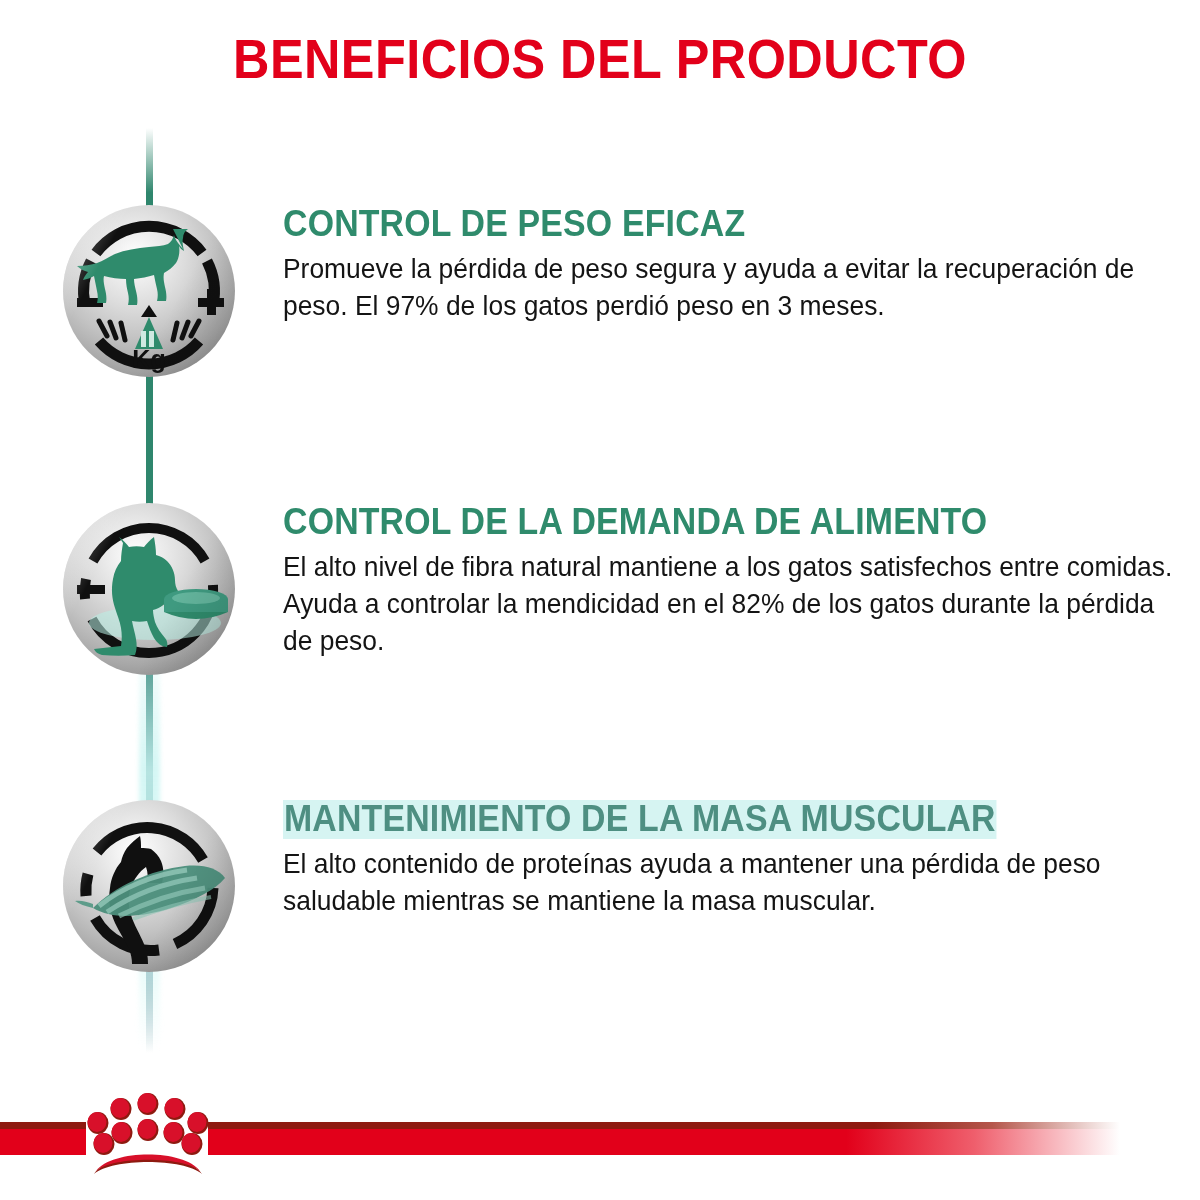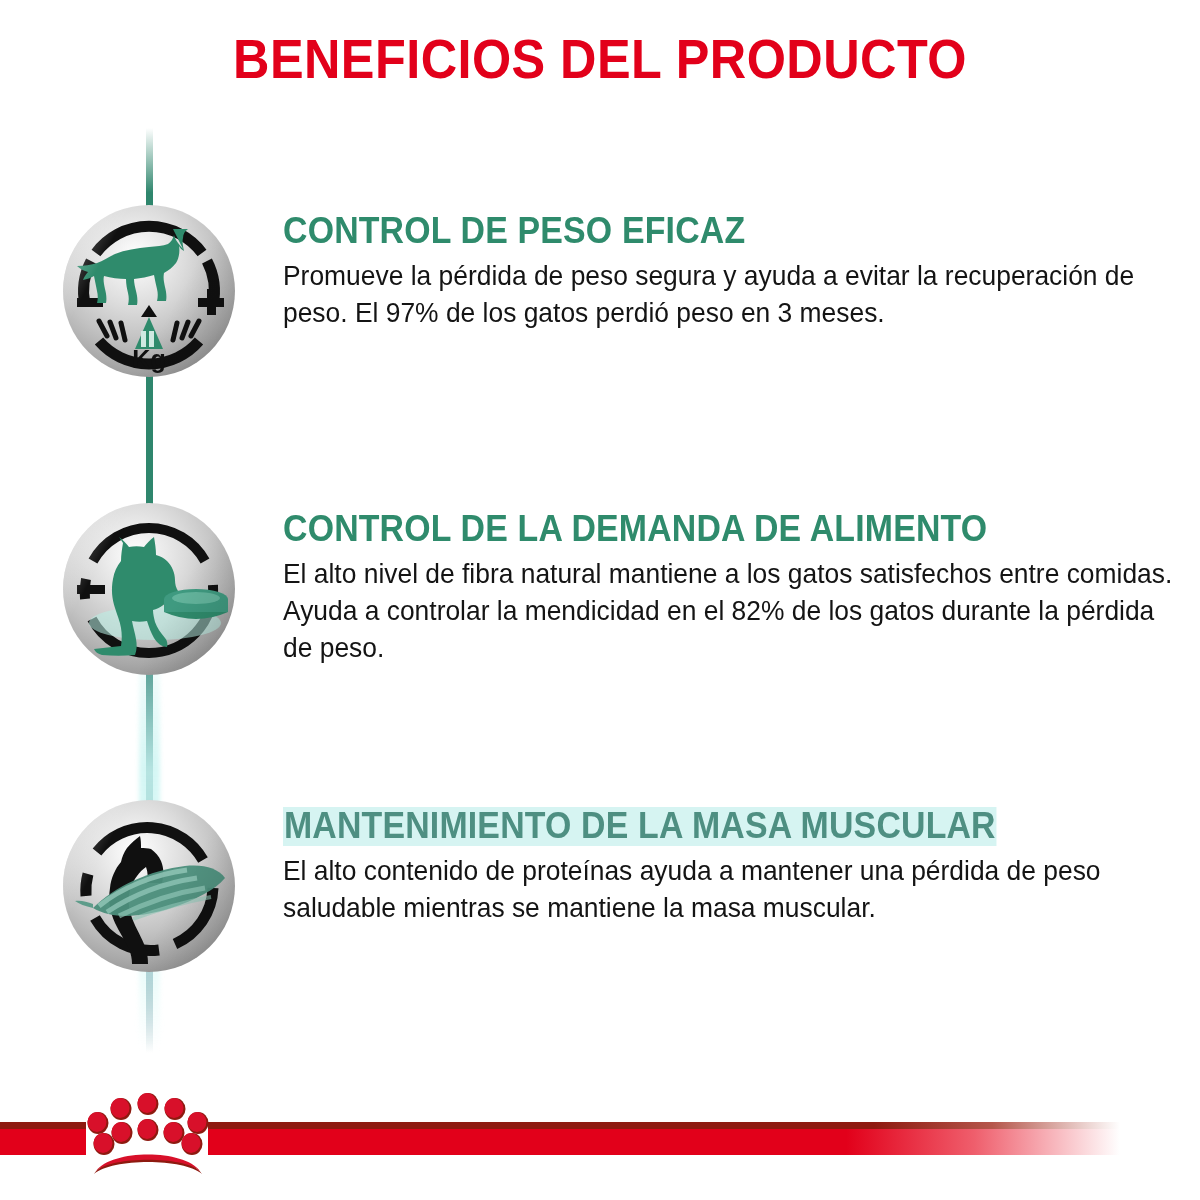--- a/index.html
+++ b/index.html
@@ -101,21 +101,21 @@
       rgba(255,255,255,0.0) 26%,
       rgba(0,0,0,0.0) 62%,
       rgba(0,0,0,0.16) 100%);
     pointer-events: none;
   }
   .icon-disc svg { position: absolute; inset: 0; width: 100%; height: 100%; }
 
   .copy {
     position: absolute;
     left: 283px;
-    top: 7px;
+    top: 0;
     width: 895px;
   }
 
   .b-head {
     color: #2f8b6c;
     font-size: 36px;
     font-weight: 700;
     line-height: 1.08;
     letter-spacing: 0.2px;
     font-family: "Liberation Sans Narrow", "Liberation Sans", sans-serif;

